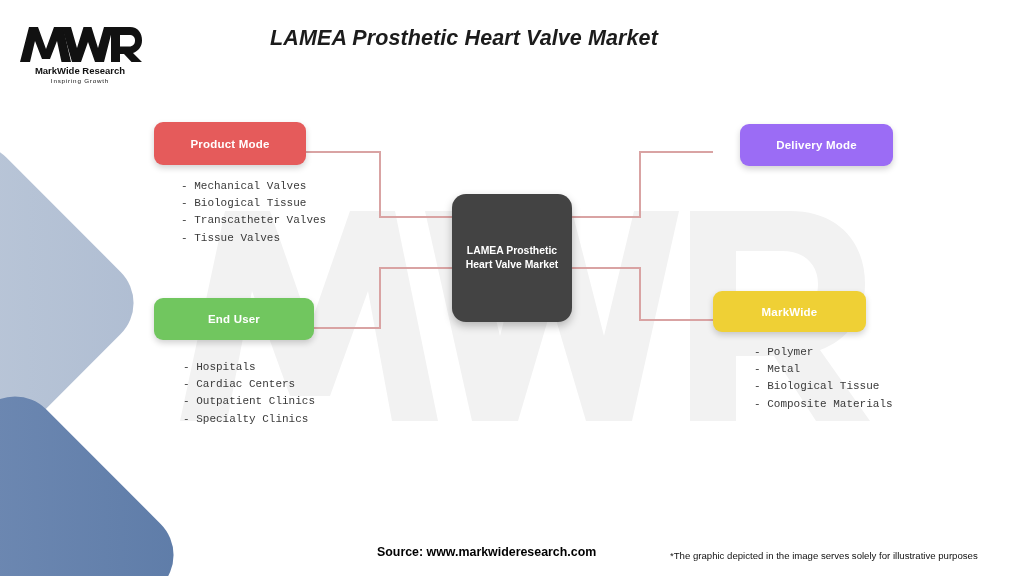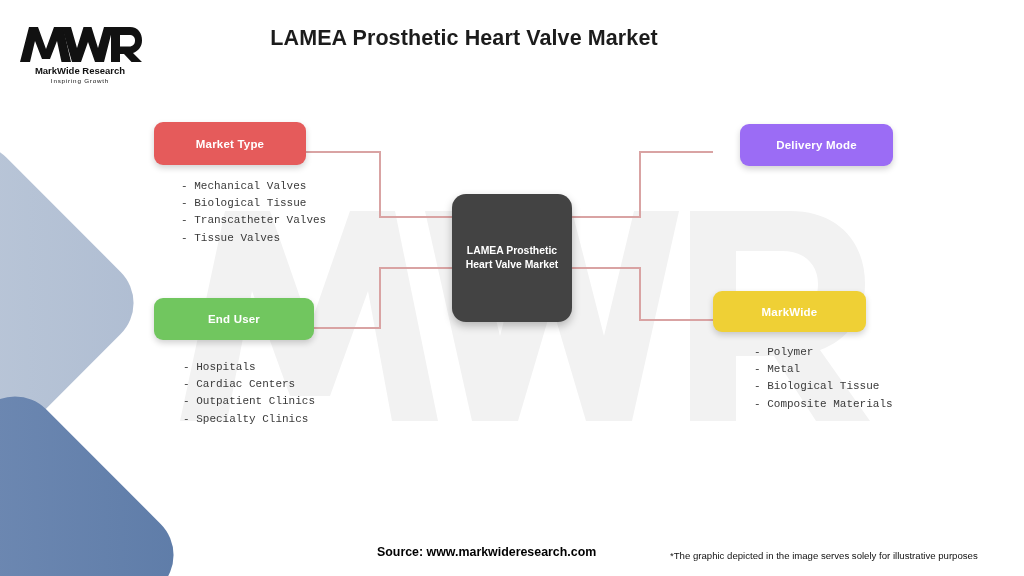--- a/index.html
+++ b/index.html
@@ -49,20 +49,21 @@
     position: absolute;
     left: 0;
     top: 26px;
     width: 928px;
     text-align: center;
     font-size: 21.5px;
     font-weight: bold;
     color: #1c1c1c;
     letter-spacing: 0.1px;
     z-index: 5;
+    font-style: italic;
   }
 
   
   .connectors {
     position: absolute;
     left: 0; top: 0;
     width: 1024px; height: 576px;
     z-index: 1;
     pointer-events: none;
   }
@@ -199,21 +200,21 @@
   <div class="page-title">LAMEA Prosthetic Heart Valve Market</div>
 
   <div class="center-box">
     <div>
       <span>LAMEA Prosthetic</span><br>
       <span>Heart Valve Market</span>
     </div>
   </div>
 
   <div class="cat-box" style="left:154px; top:122px; width:152px; height:43px; background:#E55B5B;">
-    <span>Market Type</span>
+    <span>Product Mode</span>
   </div>
   <div class="cat-list" style="left:181px; top:178px;">
     <div>- Mechanical Valves</div>
     <div>- Biological Tissue</div>
     <div>- Transcatheter Valves</div>
     <div>- Tissue Valves</div>
   </div>
 
   <div class="cat-box" style="left:740px; top:124px; width:153px; height:42px; background:#9B6CF5;">
     <span>Delivery Mode</span>

